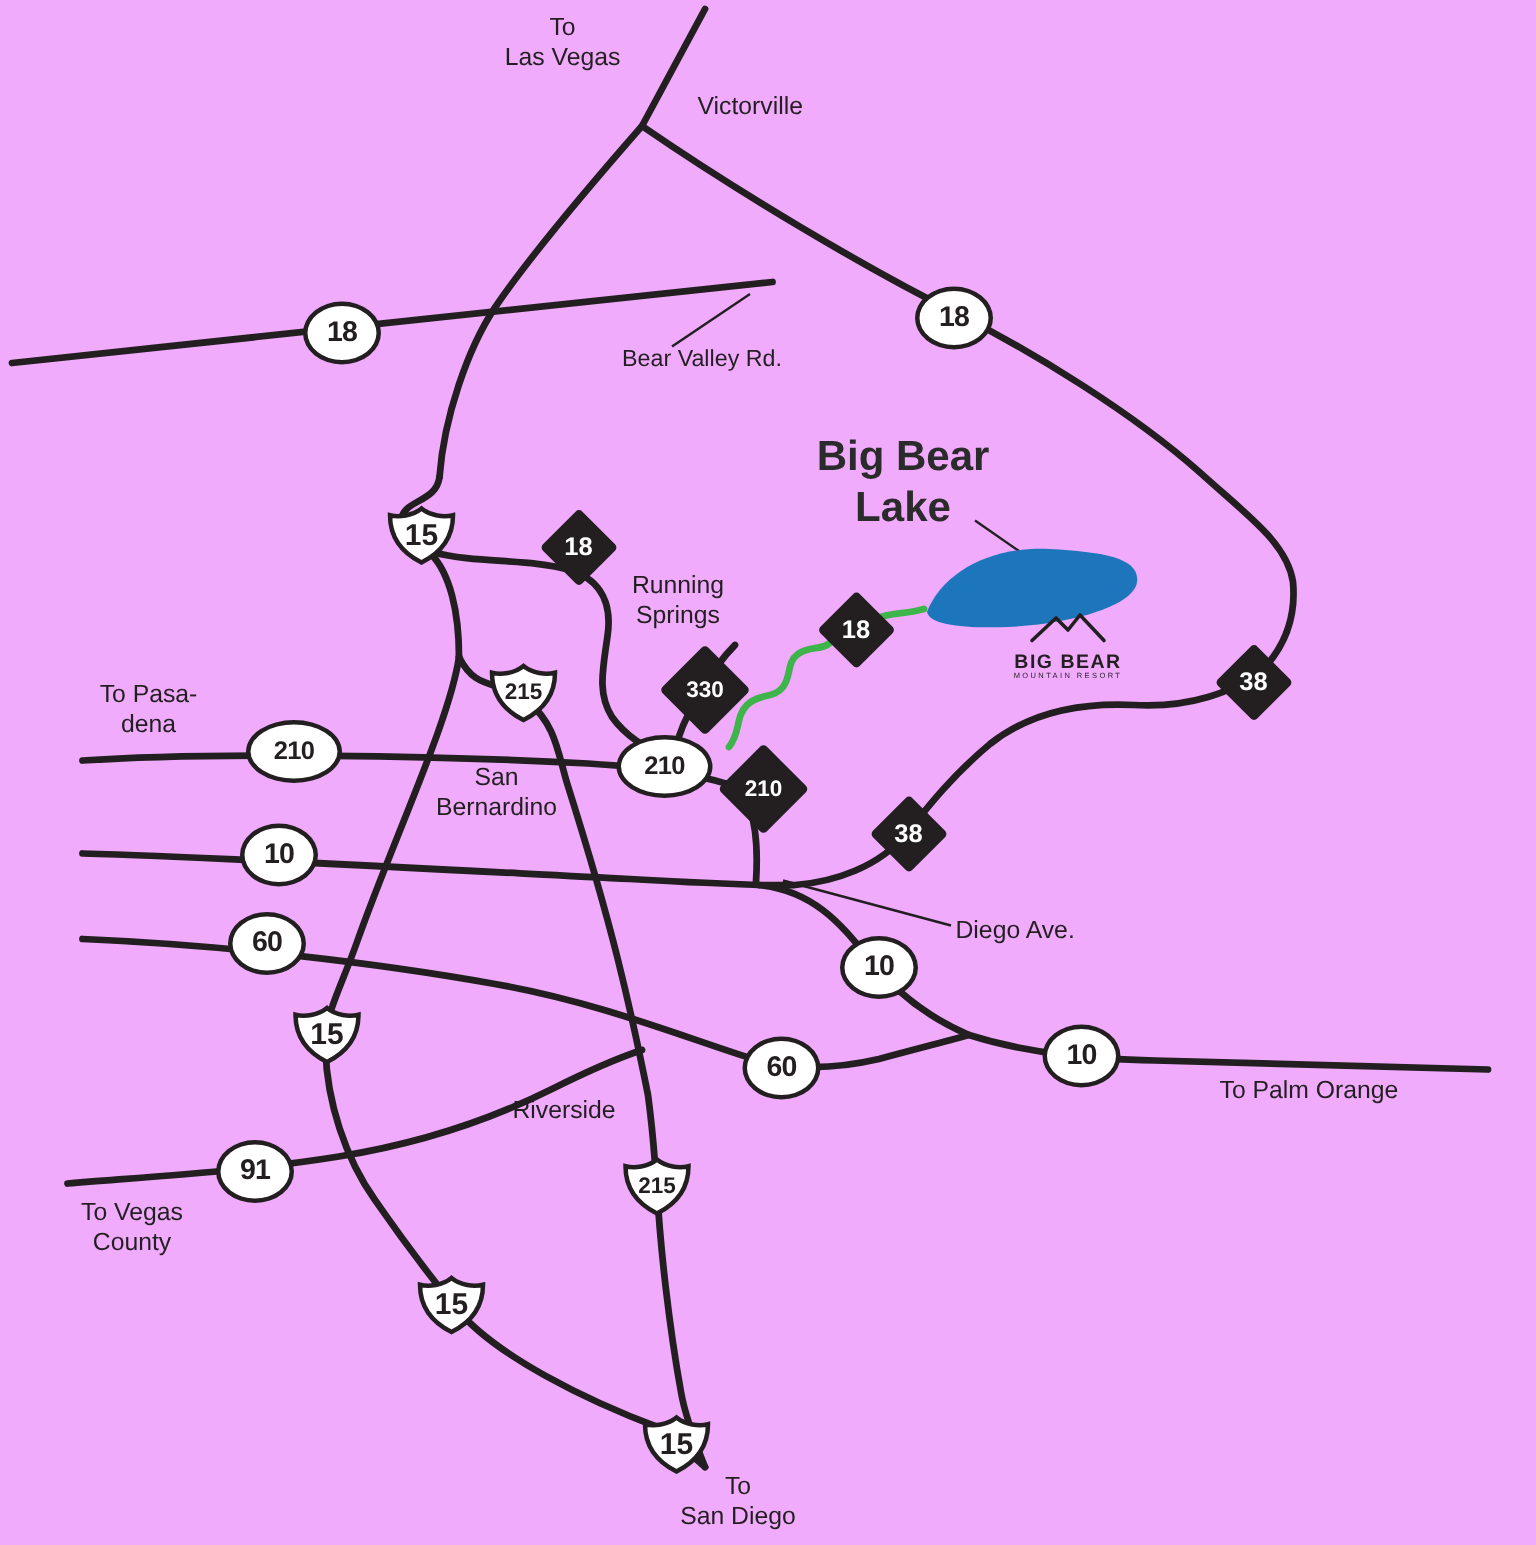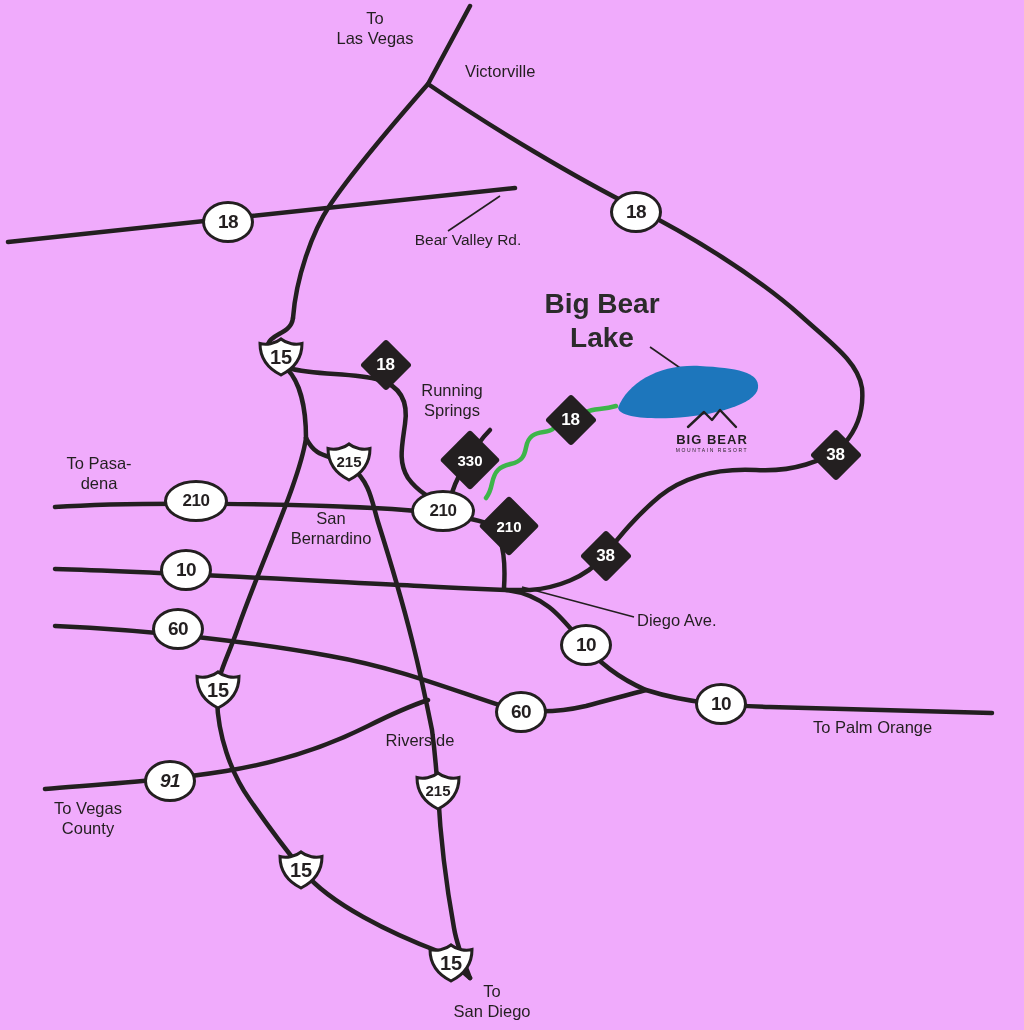--- a/index.html
+++ b/index.html
@@ -88,21 +88,21 @@
   <div class="lbl" style="left:465px;top:61px;">Victorville</div>
   <div class="lbl center" style="left:455px;top:231px;font-size:15.5px;margin-left:13px;">Bear Valley Rd.</div>
   <div class="lbl center" style="left:452px;top:380px;">Running
 Springs</div>
   <div class="lbl center" style="left:99px;top:453px;">To Pasa-
 dena</div>
   <div class="lbl center" style="left:331px;top:508px;">San
 Bernardino</div>
   <div class="lbl" style="left:637px;top:610px;">Diego Ave.</div>
   <div class="lbl" style="left:813px;top:717px;">To Palm Orange</div>
-  <div class="lbl center" style="left:376px;top:730px;margin-left:44px;">Riverside</div>
+  <div class="lbl center" style="left:376px;top:730px;">Riverside</div>
   <div class="lbl center" style="left:88px;top:798px;">To Vegas
 County</div>
   <div class="lbl center" style="left:492px;top:981px;">To
 San Diego</div>
 
   <div class="lake-title" style="left:602px;top:287px;">Big Bear
 Lake</div>
 
 
   <div class="resort" style="left:712px;top:407px;">
@@ -121,21 +121,21 @@
     </div>
   <div class="oval wide" style="left:196px;top:501px;">
       <span>210</span>
     </div>
   <div class="oval" style="left:186px;top:570px;">
       <span>10</span>
     </div>
   <div class="oval" style="left:178px;top:629px;">
       <span>60</span>
     </div>
-  <div class="oval" style="left:170px;top:781px;font-style:italic;">
+  <div class="oval" style="left:170px;top:781px;">
       <span>91</span>
     </div>
   <div class="oval" style="left:586px;top:645px;">
       <span>10</span>
     </div>
   <div class="oval" style="left:521px;top:712px;">
       <span>60</span>
     </div>
   <div class="oval" style="left:721px;top:704px;">
       <span>10</span>

